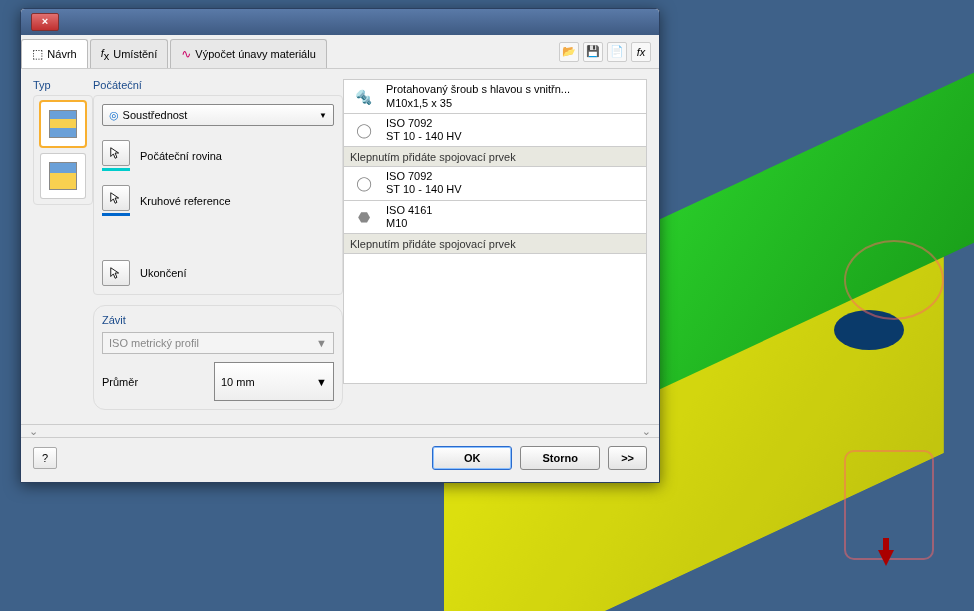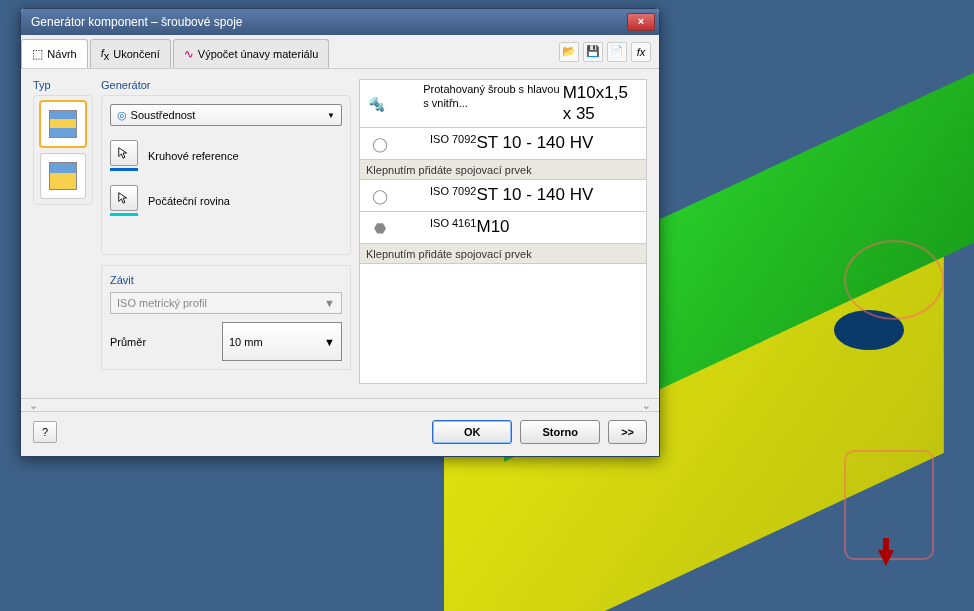--- a/index.html
+++ b/index.html
@@ -21,21 +21,21 @@
 .titlebar .close { width: 28px; height: 18px; background: linear-gradient(to bottom, #e07070, #c03030); border: 1px solid #803030; border-radius: 2px; color: #fff; text-align: center; line-height: 14px; font-weight: bold; font-size: 11px; cursor: pointer; }
 
 .toolbar-row { display: flex; align-items: center; background: #f0f0f0; border-bottom: 1px solid #ccc; padding: 0; }
 .tabs { display: flex; }
 .tab { display: flex; align-items: center; gap: 4px; padding: 6px 10px; border: 1px solid #bbb; border-bottom: none; background: #fff; border-radius: 3px 3px 0 0; margin-right: 2px; margin-top: 4px; cursor: pointer; }
 .tab.inactive { background: #e8e8e8; }
 .tab .ticon { font-size: 12px; }
 .toolbar-icons { margin-left: auto; display: flex; gap: 4px; padding: 4px 8px; }
 .ticon-btn { width: 20px; height: 20px; border: 1px solid #ccc; background: #f8f8f8; display: flex; align-items: center; justify-content: center; border-radius: 2px; cursor: pointer; font-size: 11px; }
 
-.body { padding: 10px 12px 8px 12px; display: flex; gap: 8px; }
+.body { padding: 10px 12px 8px 12px; display: flex; }
 .col-left { width: 60px; }
 .col-mid { width: 250px; }
 .col-right { flex: 1; }
 
 .group-label { font-size: 11px; color: #1a4a8a; margin-bottom: 4px; }
 .type-group { border: 1px solid #ddd; border-radius: 4px; padding: 6px; display: flex; flex-direction: column; gap: 8px; align-items: center; }
 .type-btn { width: 44px; height: 44px; border: 2px solid #fff; background: #fff; display: flex; align-items: center; justify-content: center; border-radius: 2px; box-shadow: 0 0 0 1px #ccc; cursor: pointer; }
 .type-btn.selected { box-shadow: 0 0 0 2px #f8b030; }
 .bolt-icon1 { width: 28px; height: 28px; background: linear-gradient(to bottom, #6aa0d8 0%, #6aa0d8 30%, #f8d050 30%, #f8d050 65%, #6aa0d8 65%); border: 1px solid #888; position: relative; }
 .bolt-icon2 { width: 28px; height: 28px; background: linear-gradient(to bottom, #6aa0d8 0%, #6aa0d8 40%, #f8d050 40%, #f8d050 100%); border: 1px solid #888; position: relative; }
@@ -45,32 +45,32 @@
 .combo .cicon { display: inline-flex; align-items: center; gap: 4px; }
 .combo .carrow { font-size: 8px; }
 .pick-row { display: flex; align-items: center; gap: 10px; margin-top: 14px; }
 .pick-btn { width: 28px; height: 26px; border: 1px solid #999; background: linear-gradient(#fff,#e8e8e8); border-radius: 2px; display: flex; align-items: center; justify-content: center; cursor: pointer; }
 .pick-btn svg { width: 14px; height: 14px; }
 .pick-lbl { font-size: 11px; }
 .pick-underline { width: 28px; height: 3px; background: #06c; margin-top: 2px; }
 .pick-underline.cyan { background: #0cc; }
 .spacer { height: 30px; }
 
-.thread-group { border: 1px solid #ddd; border-radius: 0; padding: 8px; margin-top: 10px; }
+.thread-group { border: 1px solid #ddd; border-radius: 12px; padding: 8px; margin-top: 10px; }
 .thread-combo { width: 100%; height: 22px; border: 1px solid #bbb; background: #f4f4f4; color: #888; padding: 0 6px; display: flex; align-items: center; justify-content: space-between; margin: 6px 0; text-align: center; }
 .diam-row { display: flex; align-items: center; justify-content: space-between; margin-top: 8px; }
 .diam-combo { width: 120px; height: 39px; border: 1px solid #888; background: linear-gradient(#fff,#eee); padding: 0 6px; display: flex; align-items: center; justify-content: space-between; cursor: pointer; }
 
 .parts-list { border: 1px solid #ccc; background: #fff; height: 305px; }
 .part-row { display: flex; align-items: center; gap: 8px; padding: 3px 6px; border-bottom: 1px solid #ccc; min-height: 32px; }
 .part-row.hint { background: #e8e8e0; min-height: 20px; font-size: 11px; color: #333; align-items: flex-end; }
 .part-icon { width: 28px; height: 18px; display: flex; align-items: center; justify-content: center; font-size: 14px; color: #888; }
-.part-text { display: flex; flex-direction: row; line-height: 1.2; margin-left: 28px; }
+.part-text { display: flex; flex-direction: column; line-height: 1.2; }
 .part-text .p1 { font-size: 11px; }
-.part-text .p2 { font-size: 17px; }
+.part-text .p2 { font-size: 11px; }
 
 .expand-bar { height: 14px; border-top: 1px solid #ccc; border-bottom: 1px solid #ccc; margin: 6px 0 0 0; display: flex; justify-content: space-between; padding: 0 8px; color: #888; font-size: 9px; }
 
 .footer { display: flex; align-items: center; padding: 8px 12px 12px 12px; gap: 8px; }
 .help-btn { width: 24px; height: 22px; border: 1px solid #aaa; background: linear-gradient(#fff,#e8e8e8); border-radius: 2px; display: flex; align-items: center; justify-content: center; cursor: pointer; }
 .footer-spacer { flex: 1; }
 .btn { min-width: 80px; height: 24px; border: 1px solid #888; background: linear-gradient(#fff,#e4e4e4); border-radius: 3px; cursor: pointer; padding: 0 12px; font-weight: bold; }
 .btn.primary { border: 1px solid #2a6acc; box-shadow: 0 0 0 1px #8ac0ff inset; }
 .btn-small { min-width: 30px; }
 </style>
@@ -81,33 +81,32 @@
   <div class="plate-yellow"></div>
   <div class="plate-green"></div>
   <div class="hole"></div>
   <div class="wireframe-cyl" style="top:160px; right:80px;"></div>
   <div class="wireframe-cyl" style="top:370px; right:90px; width:90px; height:110px; border-radius:10px;"></div>
   <div class="arrow-red"></div>
 </div>
 
 <div class="dialog">
   <div class="titlebar">
-    <span class="t-text">Generátor komponent – šroubové spoje</span>
     <div class="close">×</div>
   </div>
 
   <div class="toolbar-row">
     <div class="tabs">
       <div class="tab">
         <span class="ticon">⬚</span>
         <span>Návrh</span>
       </div>
       <div class="tab inactive">
         <span class="ticon"><i>f</i><sub>x</sub></span>
-        <span>Ukončení</span>
+        <span>Umístění</span>
       </div>
       <div class="tab inactive">
         <span class="ticon" style="color:#c06;">∿</span>
         <span>Výpočet únavy materiálu</span>
       </div>
     </div>
     <div class="toolbar-icons">
       <div class="ticon-btn">
           <span>📂</span>
         </div>
@@ -130,56 +129,66 @@
         <div class="type-btn selected">
             <div class="bolt-icon1"></div>
           </div>
         <div class="type-btn">
             <div class="bolt-icon2"></div>
           </div>
       </div>
     </div>
 
     <div class="col-mid">
-      <div class="group-label">Generátor</div>
+      <div class="group-label">Počáteční</div>
       <div class="placement-group">
         <div class="combo">
           <span class="cicon">
               <span style="color:#06c;">◎</span> 
               <span>Soustřednost</span>
             </span>
           <span class="carrow">▼</span>
+        </div>
+
+        <div class="pick-row">
+          <div>
+            <div class="pick-btn">
+              <svg viewBox="0 0 16 16">
+                  <path d="M2 2 L2 12 L5 9 L7 14 L9 13 L7 8 L11 8 Z" fill="#fff" stroke="#000" stroke-width="1"></path>
+                </svg>
+            </div>
+            <div class="pick-underline cyan"></div>
+          </div>
+          <span class="pick-lbl">Počáteční rovina</span>
         </div>
 
         <div class="pick-row">
           <div>
             <div class="pick-btn">
               <svg viewBox="0 0 16 16">
                   <path d="M2 2 L2 12 L5 9 L7 14 L9 13 L7 8 L11 8 Z" fill="#fff" stroke="#000" stroke-width="1"></path>
                 </svg>
             </div>
             <div class="pick-underline"></div>
           </div>
           <span class="pick-lbl">Kruhové reference</span>
         </div>
 
+        <div class="spacer"></div>
+
         <div class="pick-row">
           <div>
             <div class="pick-btn">
               <svg viewBox="0 0 16 16">
                   <path d="M2 2 L2 12 L5 9 L7 14 L9 13 L7 8 L11 8 Z" fill="#fff" stroke="#000" stroke-width="1"></path>
                 </svg>
             </div>
-            <div class="pick-underline cyan"></div>
-          </div>
-          <span class="pick-lbl">Počáteční rovina</span>
-        </div>
-
-        <div class="spacer"></div>
-
+          </div>
+          <span class="pick-lbl">Ukončení</span>
+        </div>
       </div>
 
       <div class="thread-group">
         <div class="group-label">Závit</div>
         <div class="thread-combo">
           <span>ISO metrický profil</span>
           <span class="carrow">▼</span>
         </div>
         <div class="diam-row">
           <span>Průměr</span>

